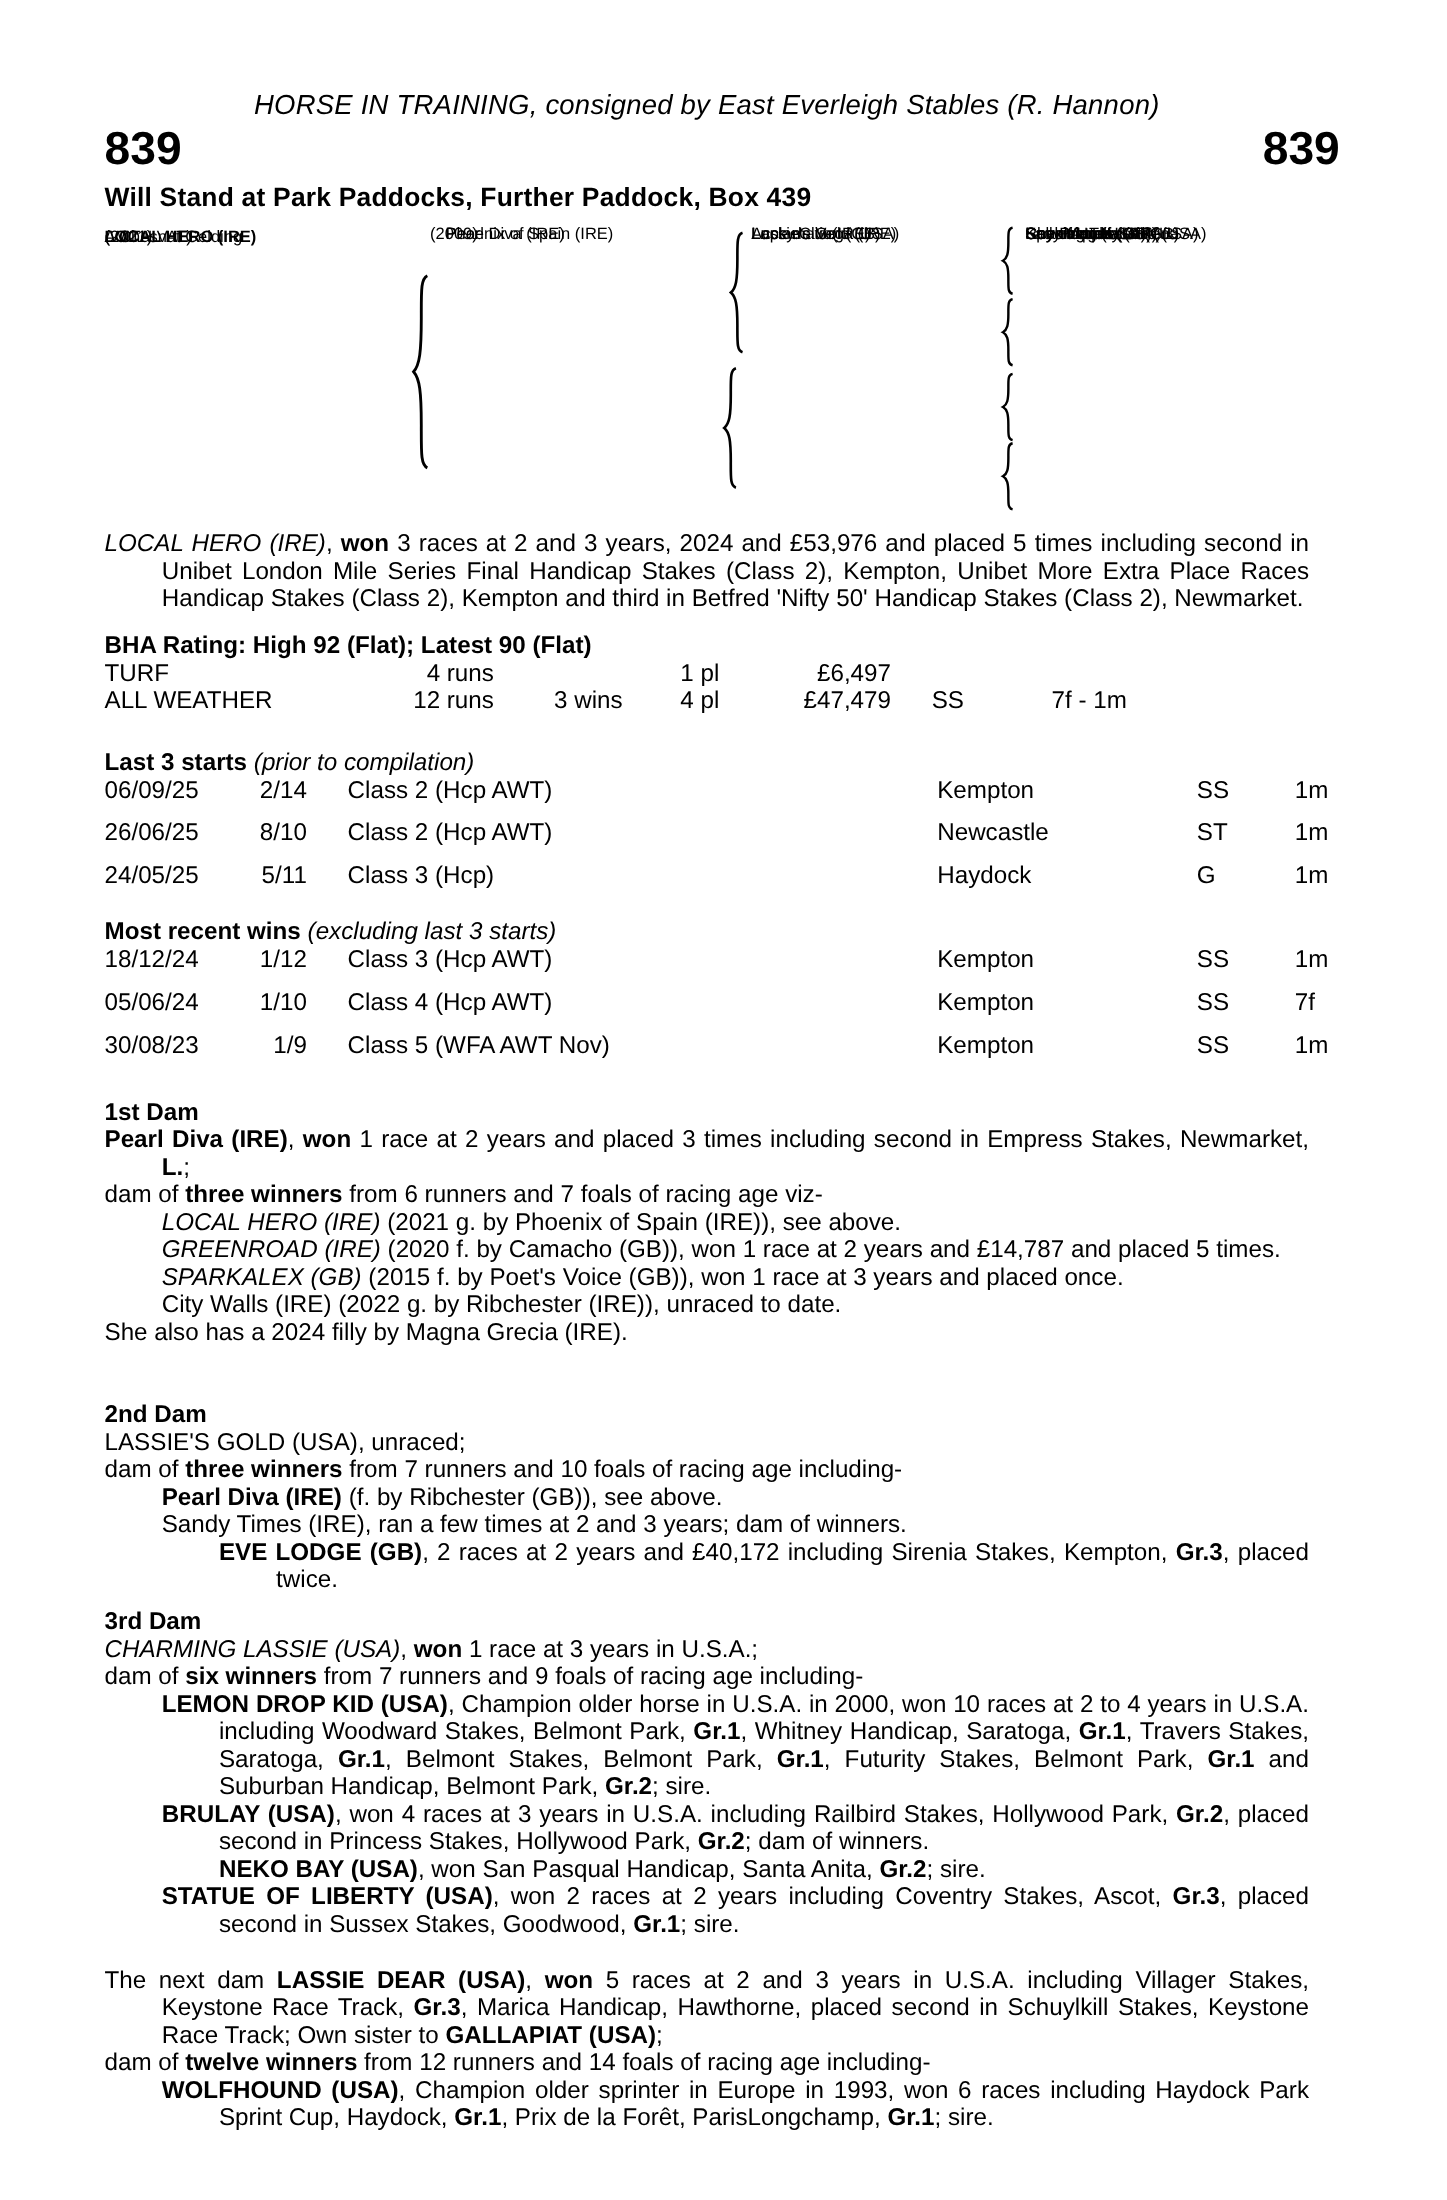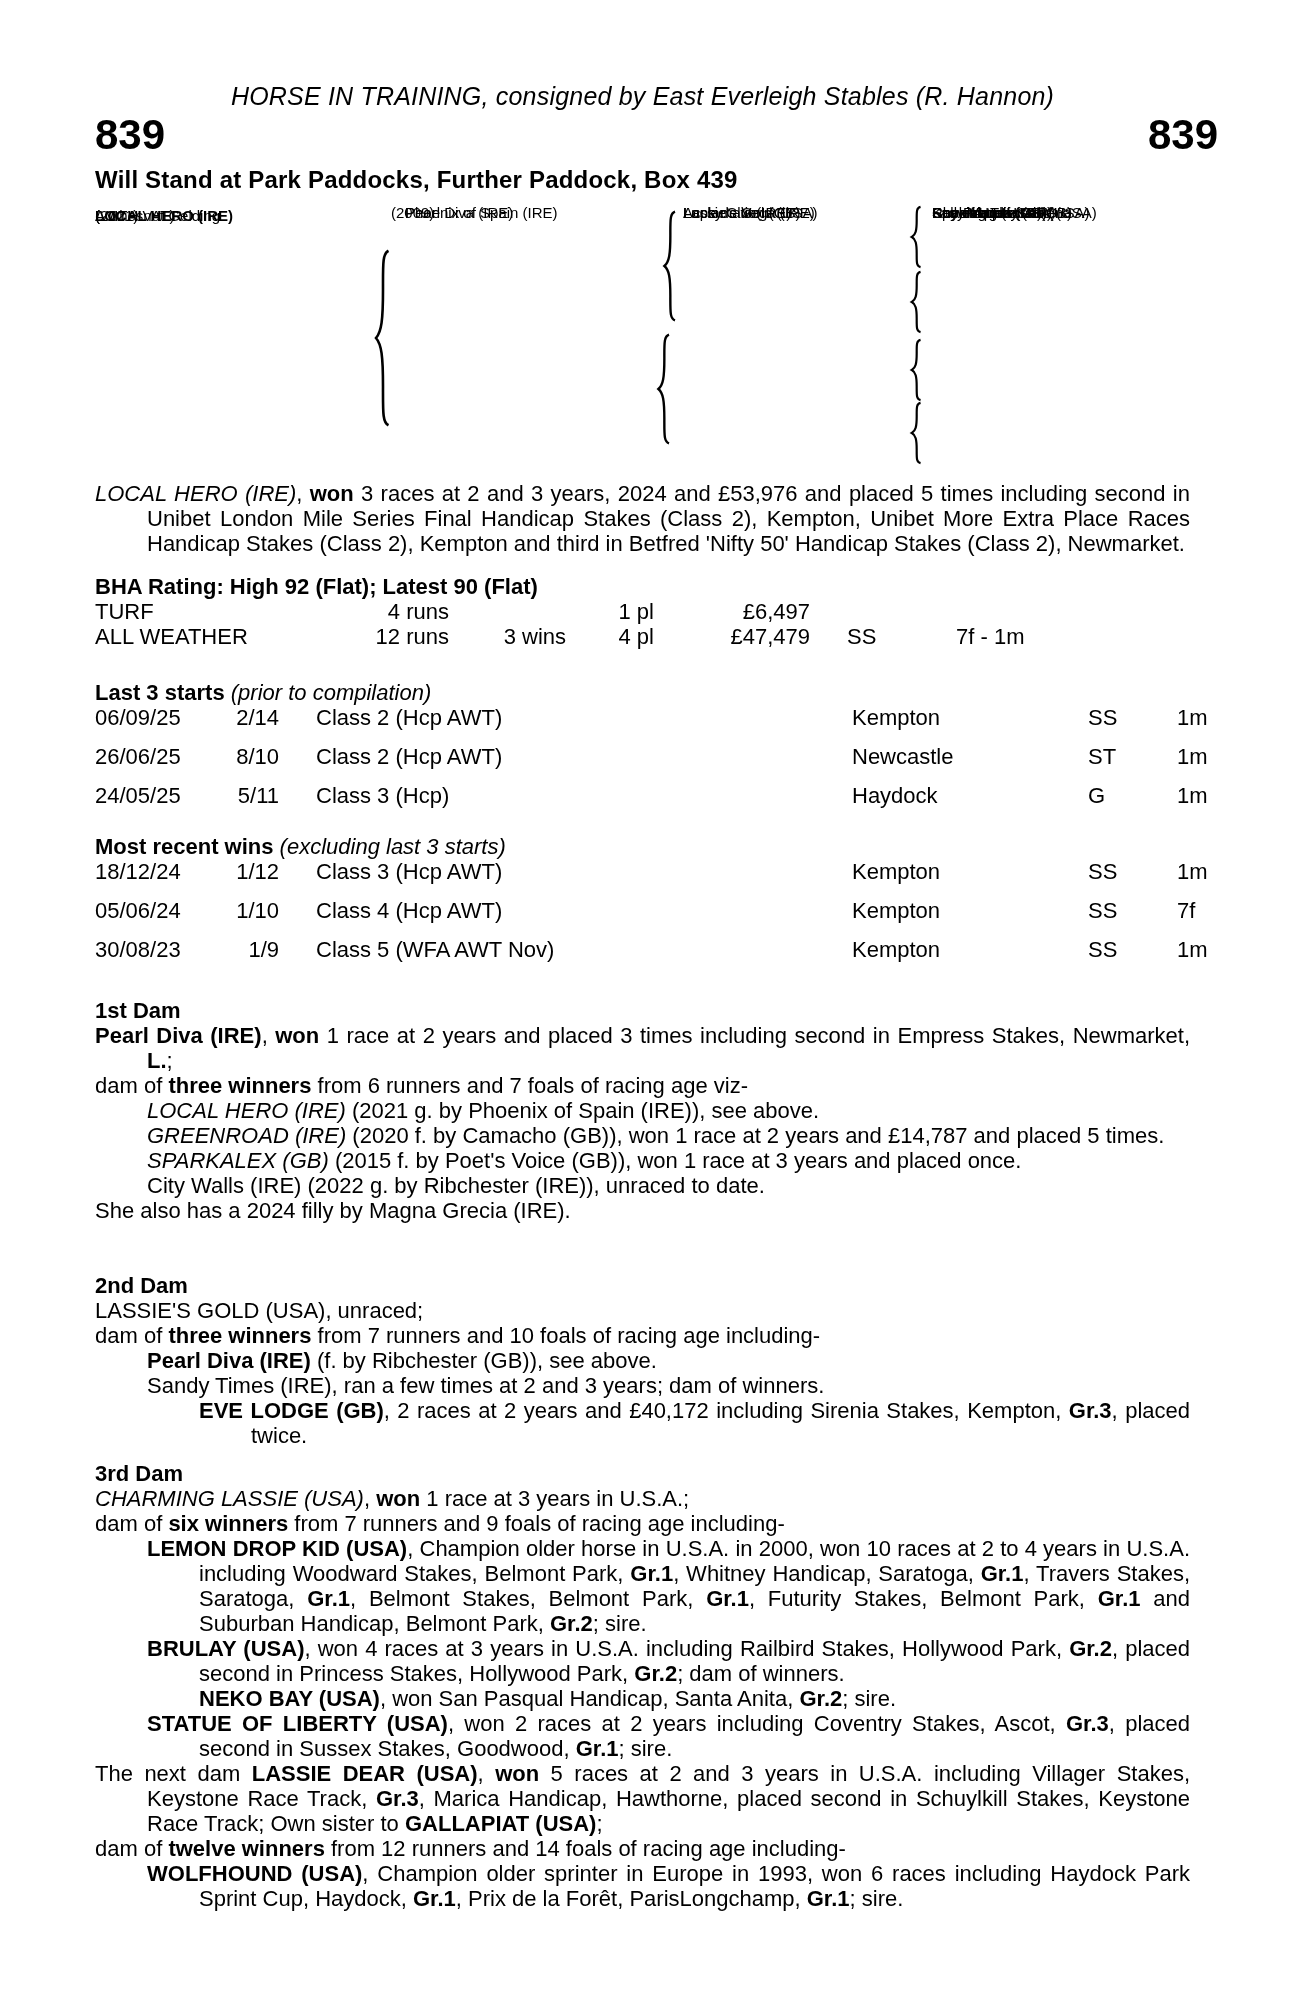--- a/index.html
+++ b/index.html
@@ -70,21 +70,21 @@
   .starts .race{padding-left:23px}
 
   .sec-head{font-weight:700;}
   .sec-head .i{font-weight:400;}
   .starts-block{margin-top:31px;}
   .wins-block{margin-top:26px;}
   .dam-block .head{font-weight:700;}
   .dam1-block{margin-top:36px;}
   .dam2-block{margin-top:50px;}
   .dam3-block{margin-top:13px;}
-  .nextdam-block{}
+  .nextdam-block{margin-top:26px;}
 </style>
 </head>
 <body>
 
 <div class="page">
 
   <div class="consignor">HORSE IN TRAINING, consigned by East Everleigh Stables (R. Hannon)</div>
 
   <div class="lot-row">
     <div class="lot">839</div>

